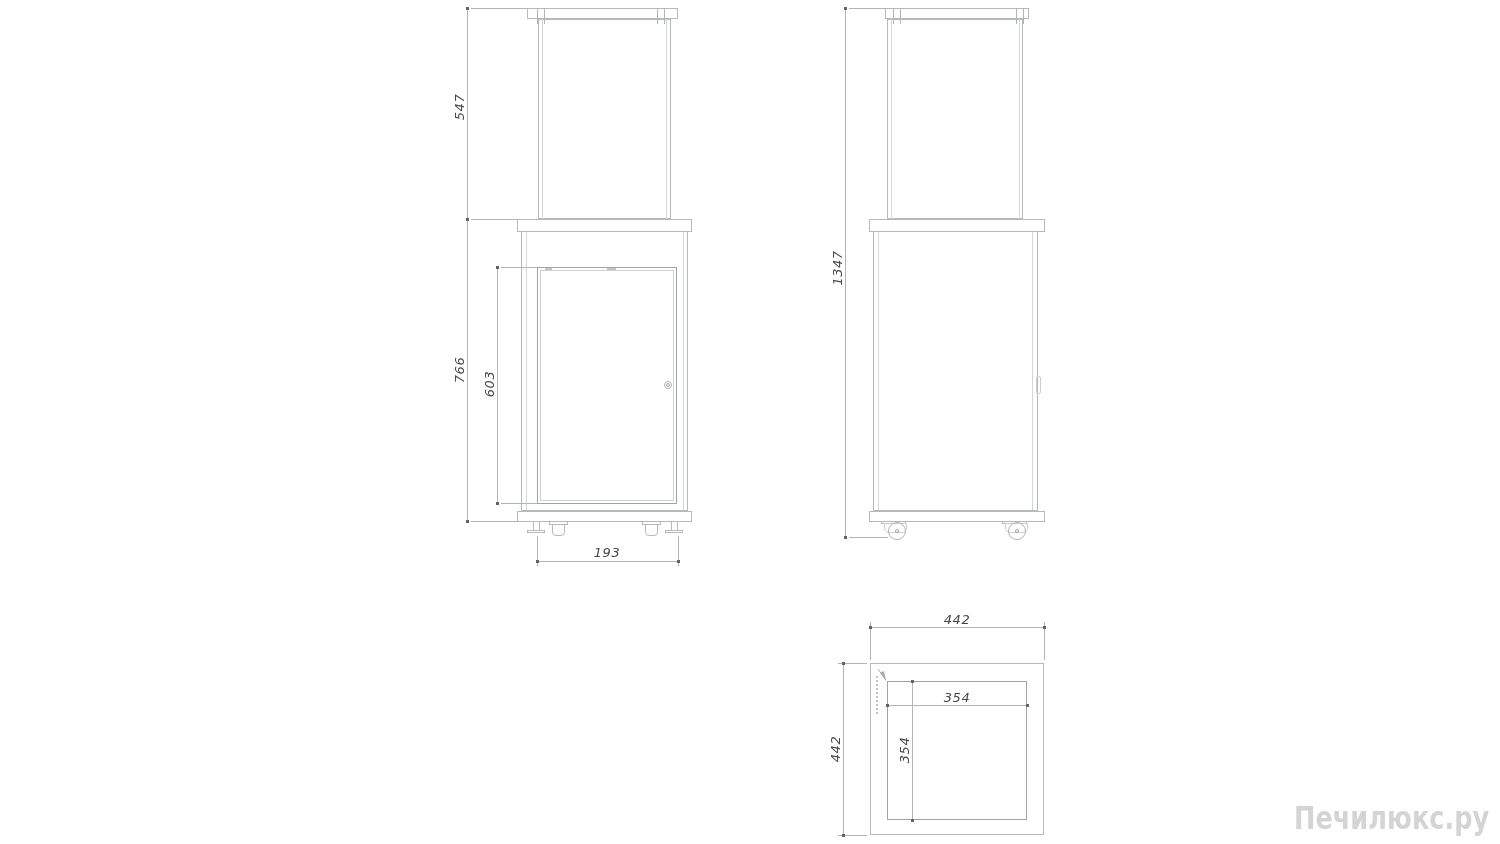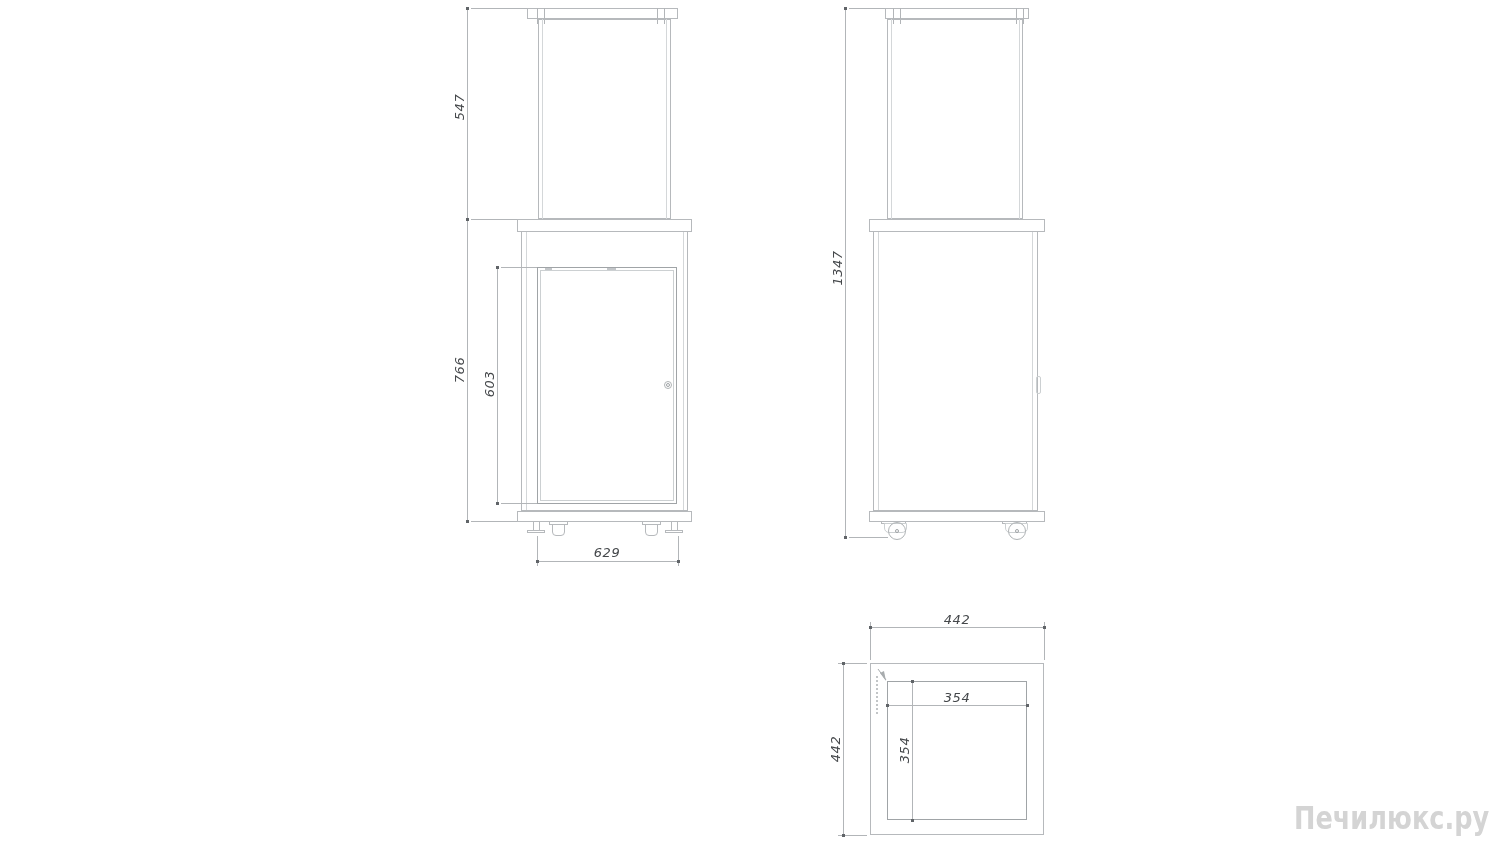--- a/index.html
+++ b/index.html
@@ -83,21 +83,21 @@
     <div class="dot" style="left:496px;top:502px;"></div>
     <div class="hline" style="left:501px;top:267px;width:36px;"></div>
     <div class="hline" style="left:501px;top:503px;width:36px;"></div>
     <div class="dimc rot" style="left:489px;top:384px;">603</div>
 
     <div class="vline" style="left:537px;top:536px;height:30px;"></div>
     <div class="vline" style="left:678px;top:536px;height:30px;"></div>
     <div class="hline" style="left:537px;top:561px;width:141px;"></div>
     <div class="dot" style="left:536px;top:560px;"></div>
     <div class="dot" style="left:677px;top:560px;"></div>
-    <div class="dimc" style="left:607px;top:552px;">629</div>
+    <div class="dimc" style="left:607px;top:552px;">193</div>
   </div>
 
   <div>
     <div class="frame" style="left:885px;top:8px;width:144px;height:11px;"></div>
     <div class="vline" style="left:893px;top:8px;height:16px;"></div>
     <div class="vline" style="left:900px;top:8px;height:16px;"></div>
     <div class="vline" style="left:1016px;top:8px;height:16px;"></div>
     <div class="vline" style="left:1023px;top:8px;height:16px;"></div>
     <div class="frame" style="left:887px;top:19px;width:136px;height:200px;"></div>
     <div class="vline light" style="left:891px;top:19px;height:200px;"></div>

